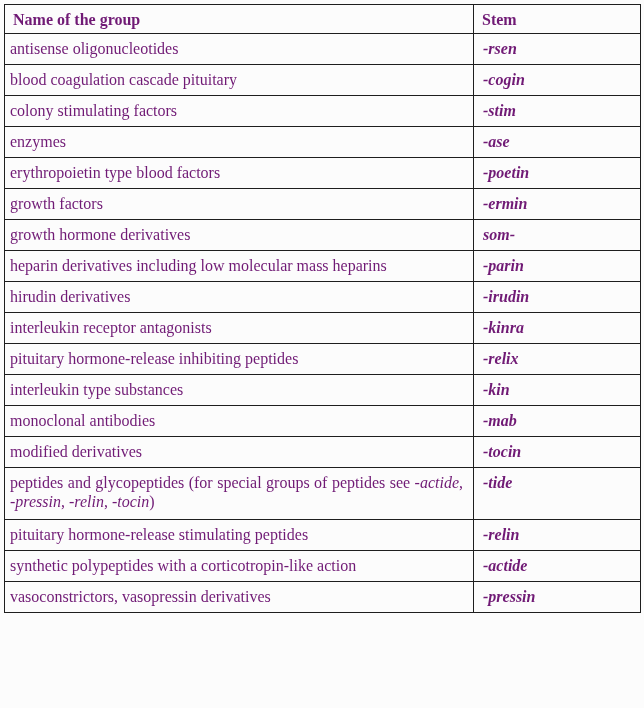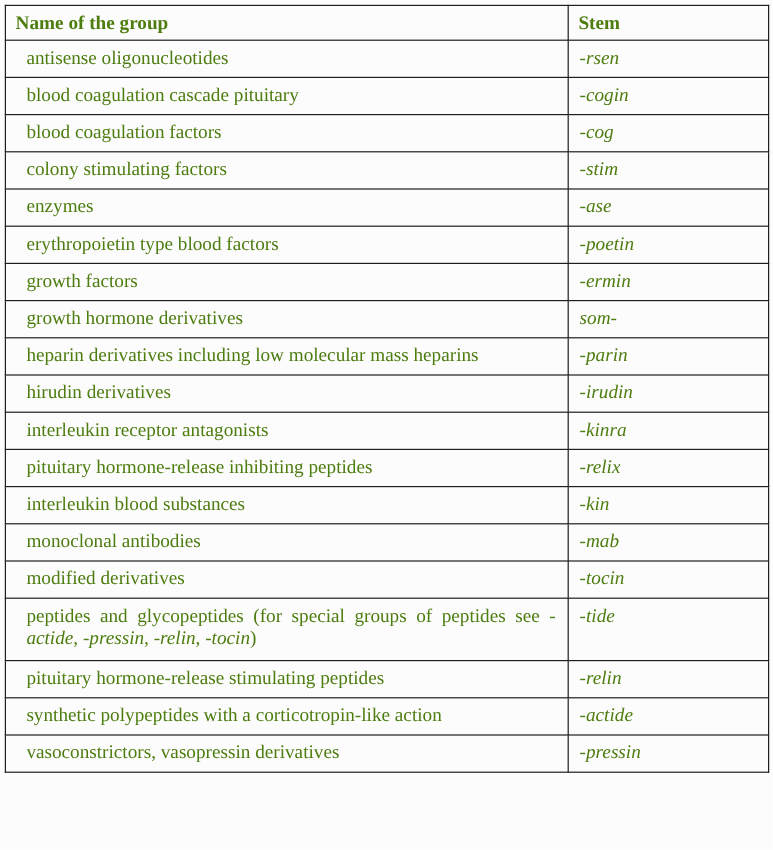--- a/index.html
+++ b/index.html
@@ -2,21 +2,21 @@
 <html><head>
 <meta charset="utf-8">
 <style>
   html, body { margin: 0; padding: 0; }
   .page {
     position: relative;
     width: 644px;
     height: 708px;
     background: #fcfcfc;
     font-family: "Liberation Serif", serif;
-    color: #4d7c0f;
+    color: #701a75;
     overflow: hidden;
   }
   table.stem-table {
     position: absolute;
     left: 4px;
     top: 4px;
     width: 636px;
     border-collapse: collapse;
     table-layout: fixed;
   }
@@ -29,32 +29,33 @@
     font-size: 16px;
     line-height: 19px;
     text-align: left;
   }
   th {
     font-weight: bold;
     padding: 5px 8px 4px 8px;
     height: 29px;
   }
   td.group {
-    padding: 5px 10px 5px 17px;
+    padding: 5px 10px 5px 5px;
     height: 31px;
   }
   td.group.justify {
     text-align: justify;
     height: 52px;
   }
   tr.tall td { height: 52px; }
   td.stem {
     padding: 5px 8px 5px 9px;
     height: 31px;
     font-style: italic;
+    font-weight: bold;
   }
   span.it { font-style: italic; }
 </style>
 </head>
 <body>
 
 <div class="page">
   <table class="stem-table">
     <colgroup>
       <col class="c-group">
@@ -67,24 +68,20 @@
       </tr>
     </thead>
     <tbody id="table-body">
     <tr>
           <td class="group"><span>antisense oligonucleotides</span></td>
           <td class="stem">-rsen</td>
         </tr>
         <tr>
           <td class="group"><span>blood coagulation cascade pituitary</span></td>
           <td class="stem">-cogin</td>
-        </tr>
-        <tr>
-          <td class="group"><span>blood coagulation factors</span></td>
-          <td class="stem">-cog</td>
         </tr>
         <tr>
           <td class="group"><span>colony stimulating factors</span></td>
           <td class="stem">-stim</td>
         </tr>
         <tr>
           <td class="group"><span>enzymes</span></td>
           <td class="stem">-ase</td>
         </tr>
         <tr>
@@ -109,21 +106,21 @@
         </tr>
         <tr>
           <td class="group"><span>interleukin receptor antagonists</span></td>
           <td class="stem">-kinra</td>
         </tr>
         <tr>
           <td class="group"><span>pituitary hormone-release inhibiting peptides</span></td>
           <td class="stem">-relix</td>
         </tr>
         <tr>
-          <td class="group"><span>interleukin blood substances</span></td>
+          <td class="group"><span>interleukin type substances</span></td>
           <td class="stem">-kin</td>
         </tr>
         <tr>
           <td class="group"><span>monoclonal antibodies</span></td>
           <td class="stem">-mab</td>
         </tr>
         <tr>
           <td class="group"><span>modified derivatives</span></td>
           <td class="stem">-tocin</td>
         </tr>

